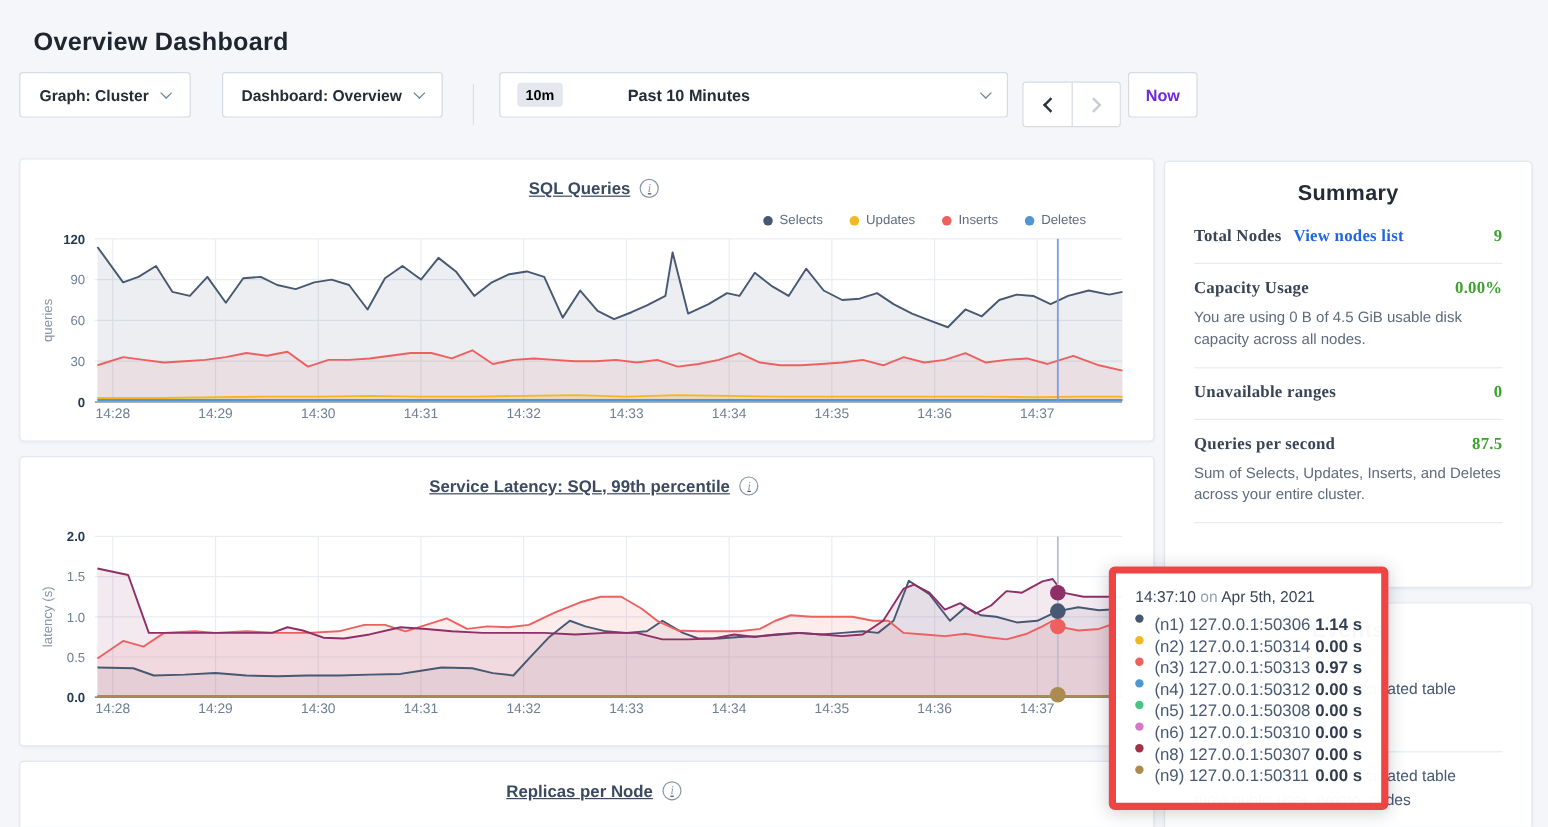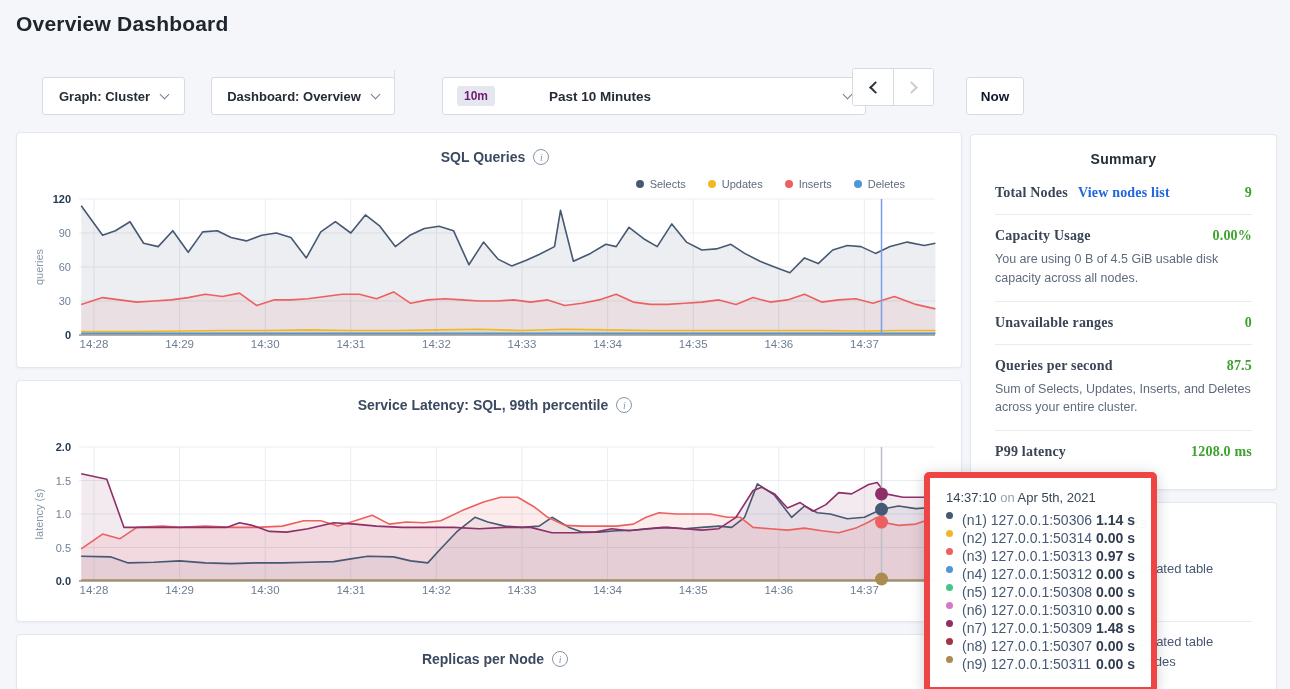--- a/index.html
+++ b/index.html
@@ -3,82 +3,82 @@
 <meta charset="utf-8">
 <style>
   * { box-sizing: border-box; }
   html,body { margin:0; padding:0; }
   body {
     width:1290px; height:689px; overflow:hidden; position:relative;
     background:#f4f6fa; color:#242c35;
     font-family:"Liberation Sans","DejaVu Sans",sans-serif;
   }
   .page-title {
-    position:absolute; left:16px; top:12px; margin:0;
+    position:absolute; left:16px; top:12px; margin:12px;
     font-size:21px; font-weight:600; color:#20262e; letter-spacing:.2px;
   }
   
   .tbtn {
-    position:absolute; top:77px; height:38px; background:#fff;
+    position:absolute; top:60px; height:38px; background:#fff;
     border:1px solid #d5dbe3; border-radius:3px;
     display:flex; align-items:center; justify-content:center;
-    font-family:inherit; font-weight:700; font-size:13px; color:#242c35; cursor:pointer;margin-left:26px;
+    font-family:inherit; font-weight:700; font-size:13px; color:#242c35; cursor:pointer;
   }
   .chev {
     display:inline-block; width:7px; height:7px;
     border-right:1.5px solid #6e7f93; border-bottom:1.5px solid #6e7f93;
     transform:rotate(45deg); margin-left:11px; margin-top:-3px;
   }
   .vdiv { position:absolute; left:394px; top:70px; width:1px; height:34px; background:#dbe0e7; }
   #time-dd { left:416px; width:424px; justify-content:flex-start; padding:0 14px; }
   .time-badge {
-    background:#e4e8ee; color:#701a75; font-size:12px; font-weight:700;
+    background:#e4e8ee; color:#000000; font-size:12px; font-weight:700;
     padding:3px 7px; border-radius:3px;
   }
   .time-label { margin-left:13px; font-size:13.5px;padding-left:41px; }
   #time-dd .chev { margin-left:auto; }
   .arrow-group {
     position:absolute; left:852px; top:68px; height:38px; display:flex;
     border:1px solid #d5dbe3; border-radius:3px; background:#fff; overflow:hidden;
   }
   .arrow-btn {
     width:40px; height:36px; background:#fff; border:none; cursor:pointer;
     display:flex; align-items:center; justify-content:center; padding:0;
   }
   .arrow-btn + .arrow-btn { border-left:1px solid #d5dbe3; }
   .arr { display:inline-block; width:9px; height:9px; }
   .arr-left  { border-left:2px solid #2c333c;  border-bottom:2px solid #2c333c;  transform:rotate(45deg);  margin-left:4px;}
   .arr-right { border-right:2px solid #c9ced6; border-bottom:2px solid #c9ced6; transform:rotate(-45deg); margin-right:4px;}
-  #now-btn { left:940px; width:58px; color:#0f172a; font-size:13.5px; cursor:default; }
+  #now-btn { left:940px; width:58px; color:#6d28d9; font-size:13.5px; cursor:default; }
   
   .card {
     position:absolute; background:#fff; border:1px solid #e3e8ee; border-radius:4px;
     box-shadow:0 1px 2px rgba(40,50,70,.05);
   }
   #card-sql      { left:16px;  top:132px; width:946px; height:236px; }
   #card-latency  { left:16px;  top:380px; width:946px; height:242px; }
   #card-replicas { left:16px;  top:634px; width:946px; height:120px; }
   #card-summary  { left:970px; top:134px; width:307px; height:356px; padding:16px 24px; overflow:hidden;}
   #card-events   { left:970px; top:502px; width:307px; height:200px; padding:12px 24px; overflow:hidden;}
   .chart-title {
     position:absolute; left:12px; right:0; top:16px; text-align:right;
     font-size:14px; font-weight:700; color:#3b4a60;
-    display:flex; align-items:center; justify-content:center; gap:8px;
+    display:flex; align-items:center; justify-content:center; gap:8px;text-decoration:underline;
   }
   .info-icon {
     width:16px; height:16px; border:1px solid #8795a6; border-radius:50%;
     color:#8795a6; font-size:10px; font-family:"Liberation Serif","DejaVu Serif",serif;
     display:inline-flex; align-items:center; justify-content:center; font-style:italic; font-weight:400;
   }
   .legend { position:absolute; top:45px; right:56px; display:flex; gap:22px; }
   .legend-item { display:flex; align-items:center; gap:6px; font-size:11px; color:#5f6b7d; cursor:pointer;justify-content:center;}
   .ldot { width:8px; height:8px; border-radius:50%; display:inline-block; }
   .chart-svg { position:absolute; left:0; top:0; }
   
-  .panel-title { text-align:center; font-size:14px; font-weight:700; color:#242c35; letter-spacing:.3px; margin-bottom:18px;}
+  .panel-title { text-align:center; font-size:18px; font-weight:700; color:#242c35; letter-spacing:.3px; margin-bottom:18px;}
   .srow-head { display:flex; align-items:baseline; font-size:14px; font-weight:700; color:#394455; letter-spacing:.2px;font-family:Liberation Serif, serif; }
   .srow-link { color:#2066e0; margin-left:10px; font-size:14px; font-weight:700; text-decoration:none; cursor:pointer;}
   .srow-val  { margin-left:auto; color:#3da32e; }
   .srow-desc { font-size:12.5px; font-weight:400; color:#5f6b7d; line-height:1.5; margin-top:6px; }
   .sdiv { border-top:1px solid #e8ebf0; margin:13px 0; }
   
   .event-item { padding:10px 0 22px; font-size:13px; color:#475872; line-height:1.55; }
   .ediv { border-top:1px solid #e8ebf0; }
   
   #chart-tooltip {
@@ -275,26 +275,20 @@
       </div>
       <div class="sdiv"></div>
       <div>
         <div class="srow-head">
           <span>Queries per second</span>
           <span class="srow-val">87.5</span>
         </div>
         <div class="srow-desc">Sum of Selects, Updates, Inserts, and Deletes across your entire cluster.</div>
       </div>
       <div class="sdiv"></div>
-      <div>
-        <div class="srow-head">
-          <span>P99 latency</span>
-          <span class="srow-val">1208.0 ms</span>
-        </div>
-      </div>
     </div>
 </aside>
 
 <aside class="card" id="card-events">
   <div class="panel-title">Events</div>
   <div id="event-rows">
       <div class="event-item">
         <div>Table Created: user root created table</div>
         <div>movr.public.rides</div>
       </div>
@@ -337,25 +331,20 @@
         <span class="tt-dot" style="background:#47c487"></span>
         <span>(n5) 127.0.0.1:50308</span>
         <span class="tt-val">0.00 s</span>
       </div>
       <div class="tt-row">
         <span class="tt-dot" style="background:#d678c8"></span>
         <span>(n6) 127.0.0.1:50310</span>
         <span class="tt-val">0.00 s</span>
       </div>
       <div class="tt-row">
-        <span class="tt-dot" style="background:#8e2f68"></span>
-        <span>(n7) 127.0.0.1:50309</span>
-        <span class="tt-val">1.48 s</span>
-      </div>
-      <div class="tt-row">
         <span class="tt-dot" style="background:#a23347"></span>
         <span>(n8) 127.0.0.1:50307</span>
         <span class="tt-val">0.00 s</span>
       </div>
       <div class="tt-row">
         <span class="tt-dot" style="background:#ab8b4f"></span>
         <span>(n9) 127.0.0.1:50311</span>
         <span class="tt-val">0.00 s</span>
       </div>
     </div>

